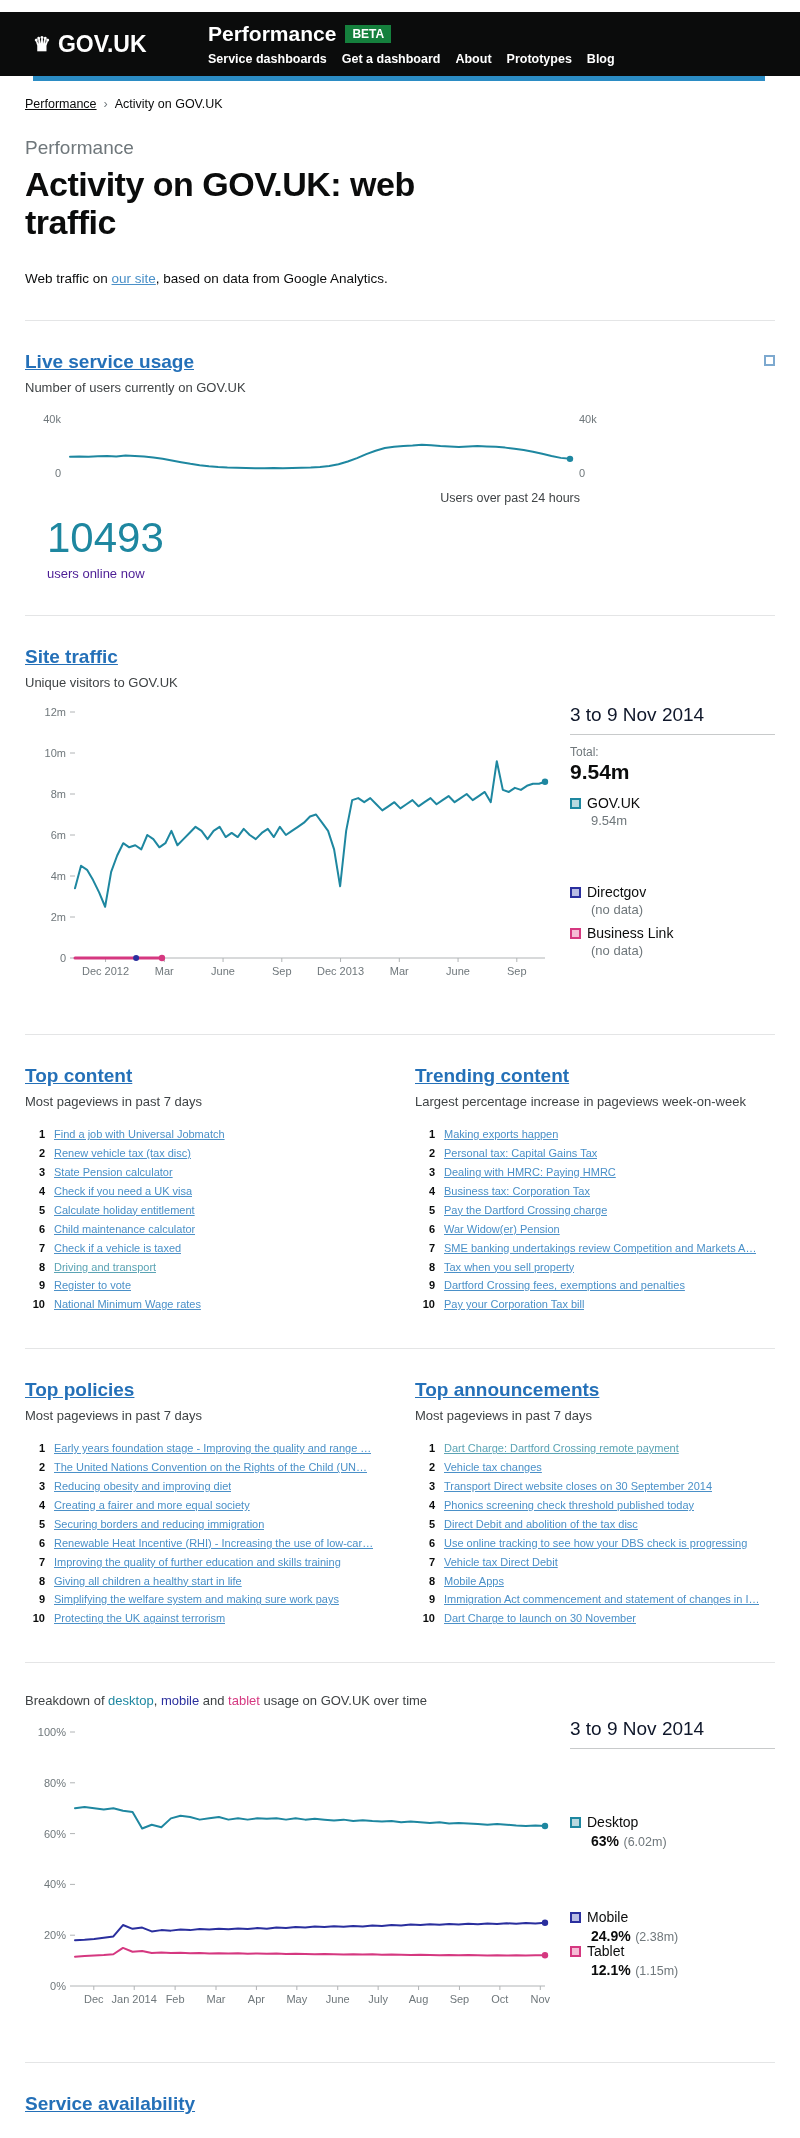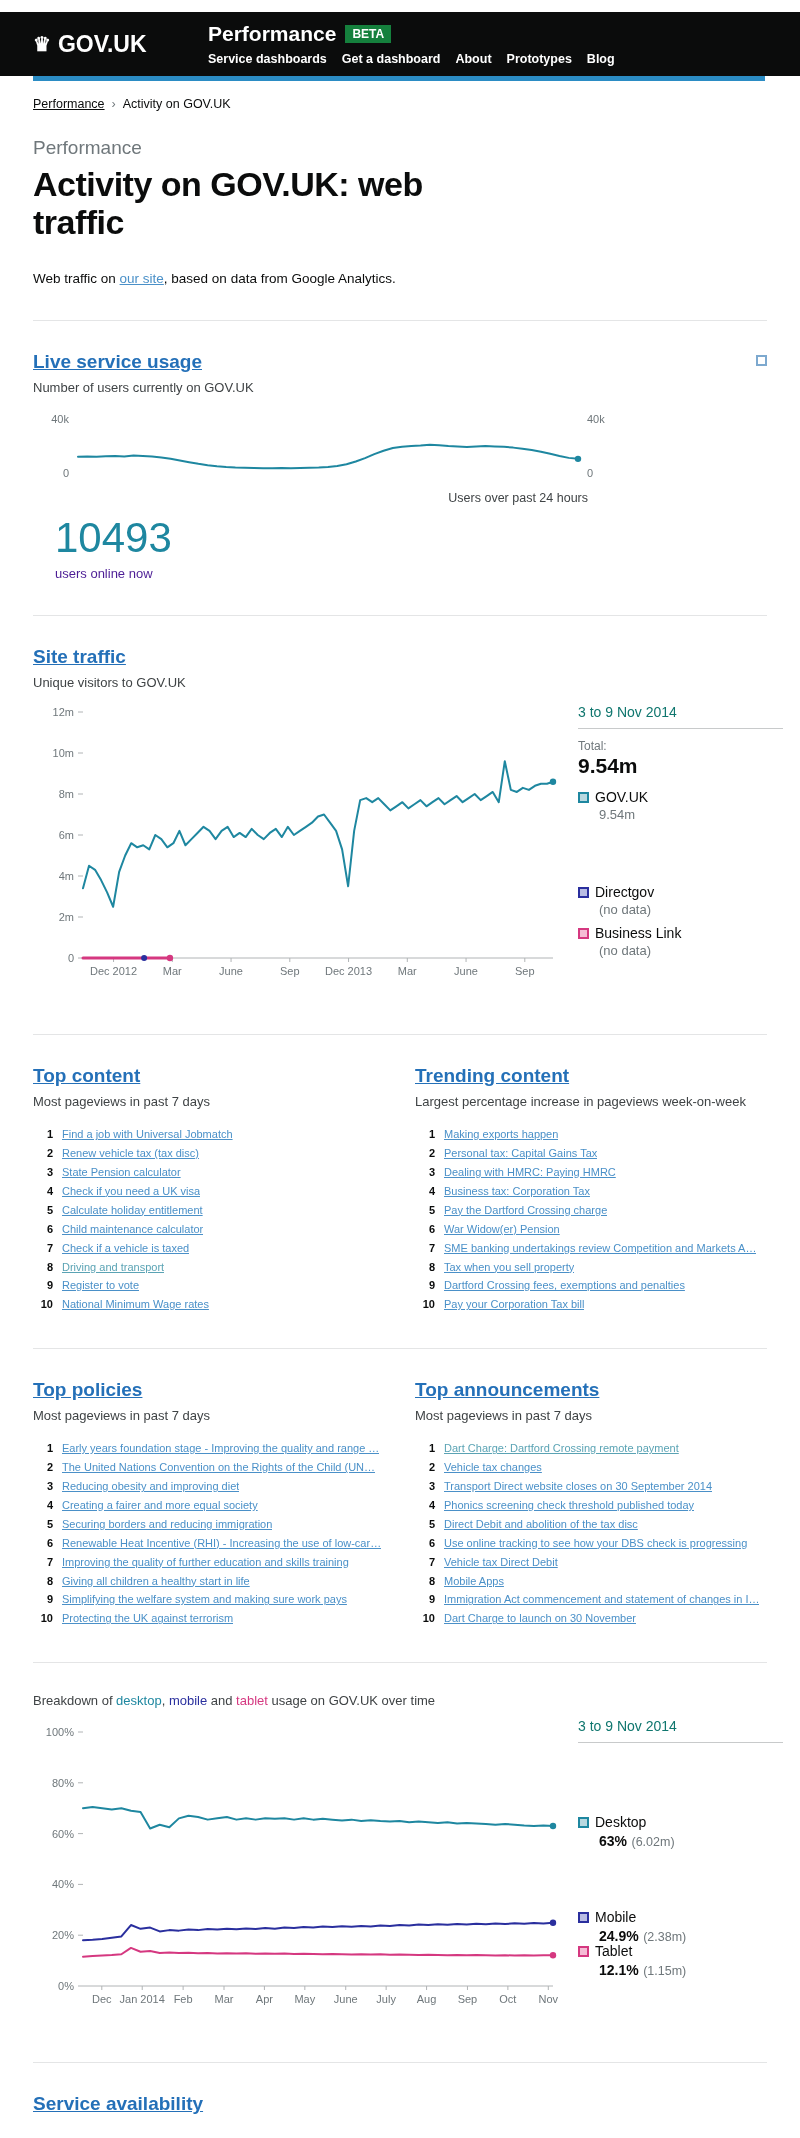--- a/index.html
+++ b/index.html
@@ -12,21 +12,21 @@
   .header-inner { padding: 0 25px; display: flex; align-items: center; height: 100%; }
   .logo { color: #fff; font-weight: bold; font-size: 23px; width: 175px; display: flex; align-items: center; gap: 7px; margin-left: 8px; }
   .crown { font-size: 20px; color: #fff; }
   .perf-block { display: flex; flex-direction: column; gap: 6px; }
   .perf-row { display: flex; align-items: center; }
   .perf-title { color: #fff; font-weight: bold; font-size: 21px; }
   .beta { background: #15803d; color: #fff; font-weight: bold; font-size: 12px; padding: 2px 7px; margin-left: 9px; }
   .hdr-nav { display: flex; gap: 15px; }
   .hdr-nav a { color: #fff; font-weight: bold; font-size: 12.5px; text-decoration: none; }
   .blue-stripe { height: 5px; background: #2b8cc4; margin: 0 35px 0 33px; }
-  .container { padding: 0 33px; }
+  .container { padding: 0 25px; }
 
   .breadcrumb { font-size: 12.5px; margin-top: 16px; color: #0b0c0c; }
   .breadcrumb a { color: #0b0c0c; }
   .crumb-sep { color: #6f777b; margin: 0 7px; }
 
   .context { font-size: 19px; color: #6f777b; margin-top: 26px; }
   h1 { font-size: 34px; line-height: 1.12; margin: 6px 0 0; width: 470px; letter-spacing: -0.5px; }
   .intro { font-size: 13.5px; margin-top: 30px; }
   .intro a { color: #4a90c8; }
 
@@ -42,21 +42,21 @@
   .live-wrap { display: flex; flex-direction: column; }
   .live-left { width: 590px; }
   .caption { font-size: 12.5px; color: #3f4345; text-align: right; width: 555px; margin-top: 2px; }
   .live-right { margin-left: 22px; padding-top: 12px; }
   .bignum { color: #1e87a0; font-size: 42px; font-weight: normal; line-height: 1; }
   .bignum-label { font-size: 13px; color: #4c1d95; margin-top: 7px; }
 
   .chart-wrap { position: relative; min-height: 300px; }
   .chart-side { position: absolute; left: 545px; top: 4px; width: 205px; }
   .chart-side2 { position: absolute; left: 545px; top: 183px; width: 205px; }
-  .period { font-size: 14px; color: #0f766e; border-bottom: 1px solid #c8cacb; padding-bottom: 8px; margin-bottom: 10px; }
+  .period { font-size: 19px; color: #0f172a; border-bottom: 1px solid #c8cacb; padding-bottom: 8px; margin-bottom: 10px; }
   .total-label { font-size: 12px; color: #6f777b; }
   .total-val { font-size: 21px; font-weight: bold; margin: 1px 0 10px; }
   .sq { display: inline-block; width: 11px; height: 11px; border: 2px solid; margin-right: 6px; vertical-align: -1px; }
   .sq.teal { border-color: #1e87a0; background: #b9d9e0; }
   .sq.navy { border-color: #2a2f9e; background: #b9bde4; }
   .sq.pink { border-color: #d53880; background: #f5bcd5; }
   .lg { margin-bottom: 7px; }
   .lg-name { font-size: 14px; color: #0b0c0c; }
   .lg-val { font-size: 13px; color: #6f777b; margin-left: 21px; margin-top: 1px; }
 

